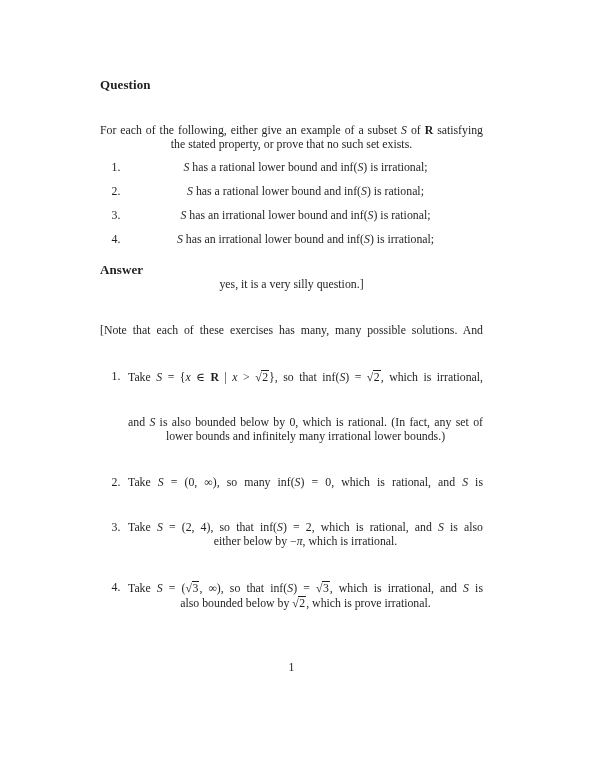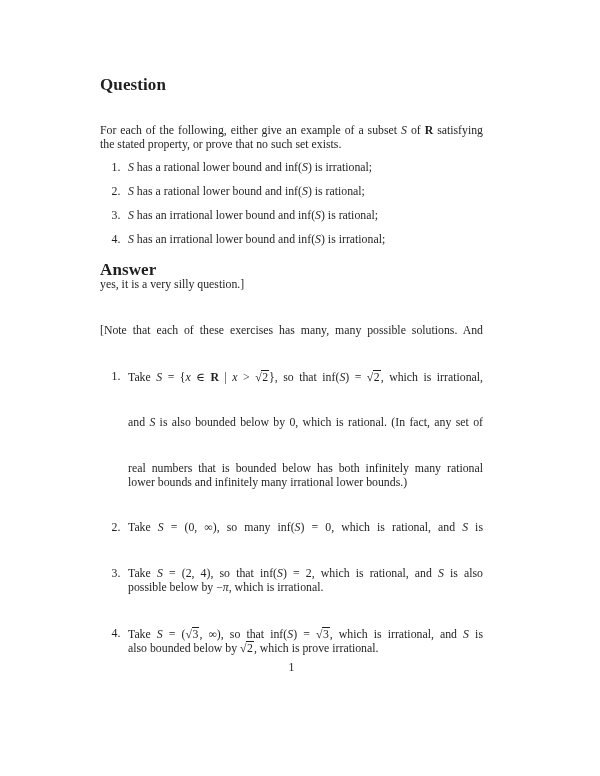--- a/index.html
+++ b/index.html
@@ -11,29 +11,29 @@
     color: #1f1f1f;
     font-size: 11.8px;
     overflow: hidden;
   }
   .content {
     position: absolute;
     left: 100px; top: 78px;
     width: 383px;
   }
   .heading {
-    font-size: 17px;
+    font-size: 13px;
     font-weight: bold;
     margin: 0 0 1px 0;
     line-height: 14px;
     letter-spacing: 0.1px;
   }
   .heading.mt { margin-top: 17px; }
   .para { margin: 0; }
-  .line { line-height: 13.7px; text-align: left; }
+  .line { line-height: 13.7px; text-align: center; }
   .jl { text-align: justify; text-align-last: justify; margin-top: 32px; }
   .list { margin-top: 10px; }
   .item { position: relative; margin-left: 28px; margin-bottom: 10px; }
   .item:last-child { margin-bottom: 0; }
   .ilabel { position: absolute; left: -16.5px; top: 0; line-height: 13.7px; }
   .mi { font-style: italic; }
   .mb { font-weight: bold; }
   .sqrt { white-space: nowrap; }
   .rsign { display: inline; }
   .rad {
@@ -93,35 +93,34 @@
     <div class="para">
         <div class="line"><span>yes, it is a very silly question.]</span></div>
         <div class="line jl"><span>[Note that each of these exercises has many, many possible solutions. And</span></div>
       </div>
     <div class="list">
         <div class="item">
           <span class="ilabel">1.</span>
           <div>
             <div class="line jl"><span>Take </span><span class="mi">S</span><span> = {</span><span class="mi">x</span><span> ∈ </span><span class="mb">R</span><span> | </span><span class="mi">x</span><span> &gt; </span><span class="sqrt"><span class="rsign">√</span><span class="rad">2</span></span><span>}, so that inf(</span><span class="mi">S</span><span>) = </span><span class="sqrt"><span class="rsign">√</span><span class="rad">2</span></span><span>, which is irrational,</span></div>
             <div class="line jl"><span>and </span><span class="mi">S</span><span> is also bounded below by 0, which is rational. (In fact, any set of</span></div>
-            <div class="line jl"><span>real numbers that is bounded below has both infinitely many rational</span></div>
             <div class="line"><span>lower bounds and infinitely many irrational lower bounds.)</span></div>
           </div>
         </div>
         <div class="item">
           <span class="ilabel">2.</span>
           <div>
             <div class="line jl"><span>Take </span><span class="mi">S</span><span> = (0, ∞), so many inf(</span><span class="mi">S</span><span>) = 0, which is rational, and </span><span class="mi">S</span><span> is</span></div>
           </div>
         </div>
         <div class="item">
           <span class="ilabel">3.</span>
           <div>
             <div class="line jl"><span>Take </span><span class="mi">S</span><span> = (2, 4), so that inf(</span><span class="mi">S</span><span>) = 2, which is rational, and </span><span class="mi">S</span><span> is also</span></div>
-            <div class="line"><span>possible below by −</span><span class="mi">π</span><span>, which is irrational.</span></div>
+            <div class="line"><span>either below by −</span><span class="mi">π</span><span>, which is irrational.</span></div>
           </div>
         </div>
         <div class="item">
           <span class="ilabel">4.</span>
           <div>
             <div class="line jl"><span>Take </span><span class="mi">S</span><span> = (</span><span class="sqrt"><span class="rsign">√</span><span class="rad">3</span></span><span>, ∞), so that inf(</span><span class="mi">S</span><span>) = </span><span class="sqrt"><span class="rsign">√</span><span class="rad">3</span></span><span>, which is irrational, and </span><span class="mi">S</span><span> is</span></div>
             <div class="line"><span>also bounded below by </span><span class="sqrt"><span class="rsign">√</span><span class="rad">2</span></span><span>, which is prove irrational.</span></div>
           </div>
         </div>
       </div>

